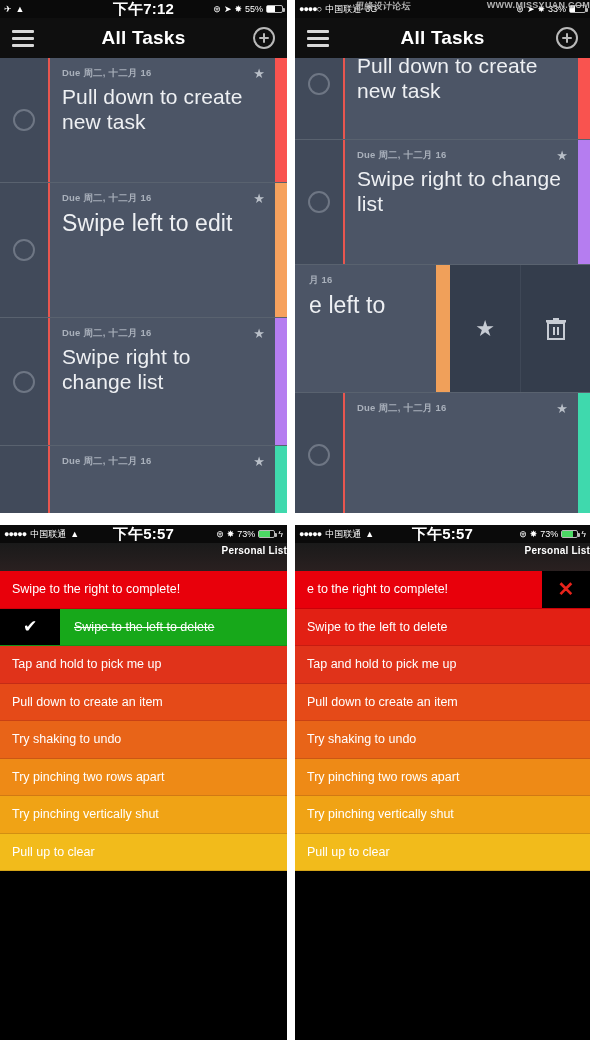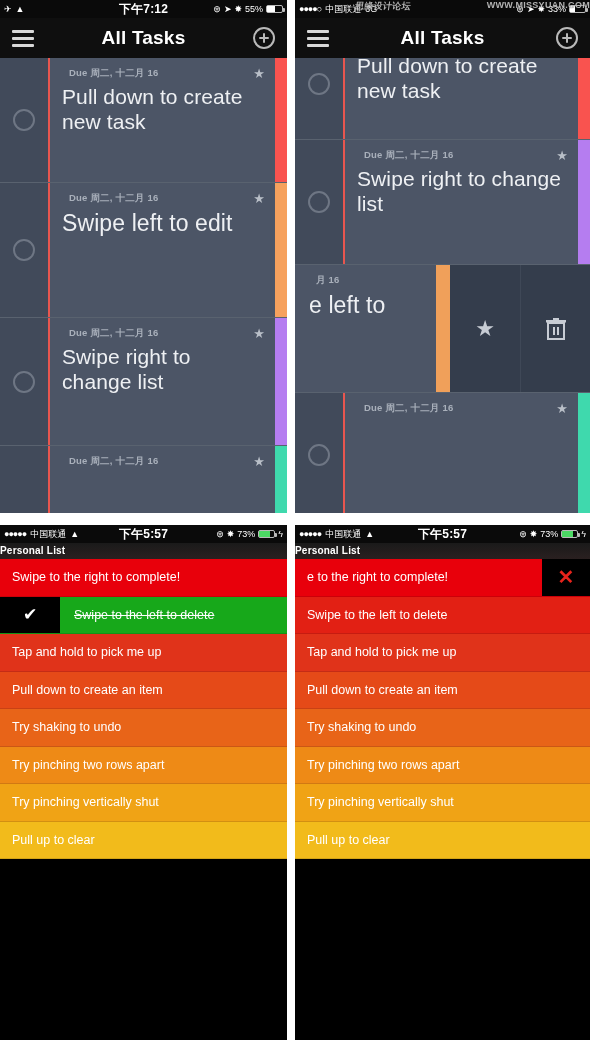--- a/index.html
+++ b/index.html
@@ -16,21 +16,21 @@
   .p-tr { left:295px; top:0; width:295px; height:513px; }
   .p-bl { left:0;   top:525px; width:287px; height:515px; }
   .p-br { left:295px; top:525px; width:295px; height:515px; }
 
   
   .statusbar {
     position:relative; height:18px; background:#0a0a0a; color:#fff;
     font-size:10px; display:flex; align-items:center; padding:0 4px;
   }
   .sb-left { display:flex; align-items:center; gap:4px; }
-  .sb-center { position:absolute; left:0; right:0; text-align:center; font-weight:bold; font-size:12px; letter-spacing:.2px;}
+  .sb-center { position:absolute; left:0; right:0; text-align:center; font-weight:bold; font-size:15px; letter-spacing:.2px;}
   .sb-right { margin-left:auto; display:flex; align-items:center; gap:3px; z-index:2;}
   .sb-dots { letter-spacing:-1px; font-size:9px; }
   .carrier { font-size:9px; }
   .batt {
     display:inline-block; width:17px; height:8px; border:1px solid #bbb;
     border-radius:2px; position:relative;
   }
   .batt::after{ content:""; position:absolute; right:-3px; top:2px; width:2px; height:4px; background:#bbb; border-radius:0 1px 1px 0;}
   .batt > i { display:block; height:100%; background:#fff; }
   .batt.green > i { background:#4cd964; }
@@ -76,21 +76,21 @@
   .rail{
     width:50px; flex:0 0 50px; background:#414a5a;
     display:flex; align-items:center; justify-content:center;
     border-right:2px solid #e8564f;
   }
   .checkcircle{
     width:22px; height:22px; border-radius:50%; border:2px solid #6e7684;
   }
   .taskbody{ flex:1; padding:9px 10px 13px 12px; position:relative; min-width:0;}
   .duerow{ display:flex; align-items:center; }
-  .due{ font-size:9.5px; font-weight:bold; color:#a9b0bb; letter-spacing:.2px;margin-left:7px;}
+  .due{ font-size:9.5px; font-weight:bold; color:#a9b0bb; letter-spacing:.2px;}
   .starbtn{ margin-left:auto; color:#b9bfc8; font-size:13px; line-height:1;}
   .tasktitle{
     font-size:21px; color:#eef0f3; line-height:1.18; margin-top:5px;
     font-weight:300; letter-spacing:.1px; word-wrap:break-word;
   }
   .prioritystrip{ width:12px; flex:0 0 12px; }
 
   
   .swiped .taskbody{ }
   .actionpanel{
@@ -98,22 +98,22 @@
   }
   .handle{ width:14px; background:#f0a05a; }
   .act{
     width:70px; background:#343d4c; display:flex; align-items:center;
     justify-content:center; color:#c7ccd4; font-size:22px;
   }
   .act + .act{ border-left:1px solid #3f4857; }
 
   
   .lightnav{
-    height:16px; background:linear-gradient(#1a1a1a,#2a2020);
-    color:#fff; font-size:10px; font-weight:bold; text-align:left;
+    height:28px; background:linear-gradient(#1a1a1a,#2a2020);
+    color:#fff; font-size:10px; font-weight:bold; text-align:right;
     line-height:16px; letter-spacing:.2px;
   }
   .lightlist{ background:#f97316; }
   .litem{
     height:37.5px; display:flex; align-items:center; padding:0 12px;
     color:#ffffff; font-size:12.5px; position:relative;
     border-bottom:1px solid rgba(0,0,0,.12);
   }
   .litem.done{ justify-content:flex-start; padding:0; }
   .checkzone{

